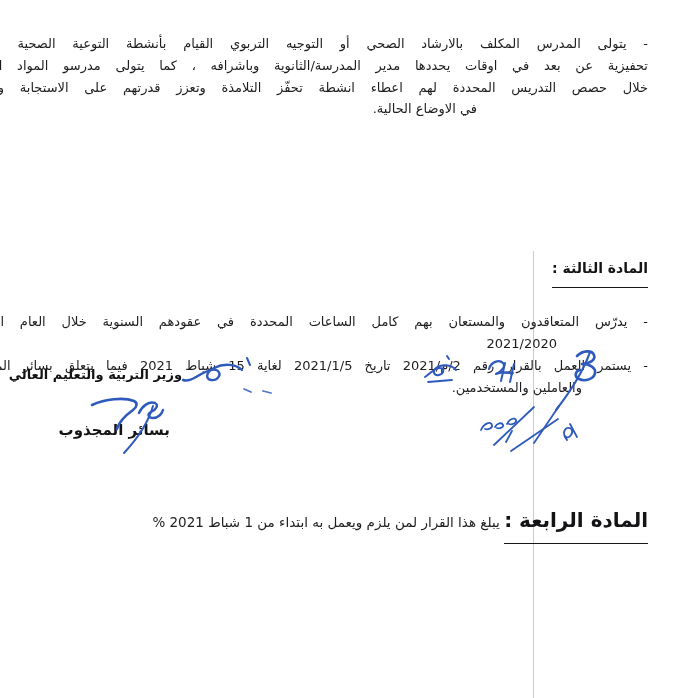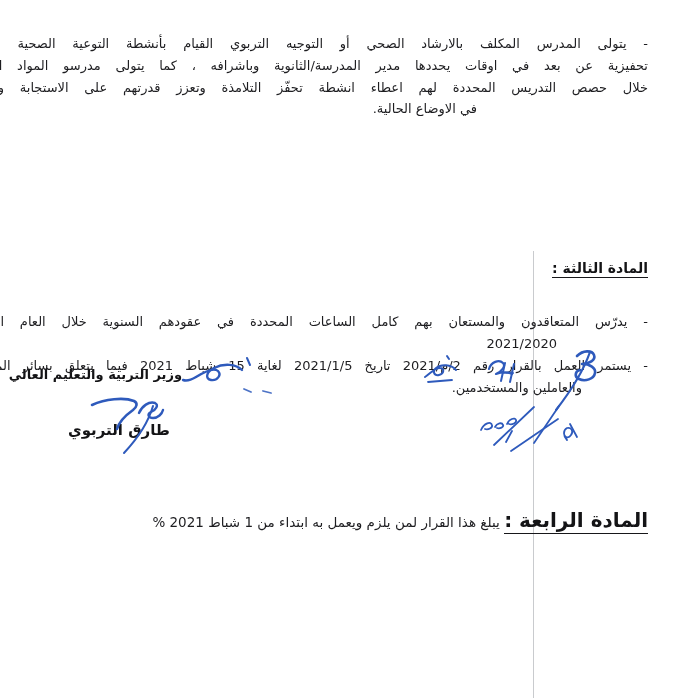--- a/index.html
+++ b/index.html
@@ -6,21 +6,21 @@
   .page{
     position:relative; width:690px; height:698px; background:#ffffff;
     font-family:"DejaVu Sans", sans-serif; color:#1d1d20; direction:rtl;
     overflow:hidden;
   }
   .block{position:absolute; right:42px; left:25px;}
   .line{font-size:13px; line-height:21.8px; color:#1d1d20;}
   .just{text-align:justify; text-align-last:justify;}
   .right{text-align:right;}
   .heading{font-weight:bold; font-size:14px; color:#141416;}
-  .underline{border-bottom:1.6px solid #17171a; padding-bottom:1px;}
+  .underline{border-bottom:1.6px solid #17171a; padding-bottom:11px;}
   .h3block{position:absolute; right:42px; top:171px;}
   .h4block{position:absolute; right:42px; top:317px; font-size:13.5px; line-height:21px;}
   .h4block .heading{font-size:20px;}
   .p1{top:33px;}
   .a3{top:205px;}
   .sig-title{
     position:absolute; right:508px; top:367px; font-weight:bold; font-size:13px;
     white-space:nowrap; color:#141416;
   }
   .sig-name{
@@ -61,21 +61,21 @@
     <div class="line just">- يستمر العمل بالقرار رقم 2/م/2021 تاريخ 2021/1/5 لغاية 15 شباط 2021 فيما يتعلق بسائر الموظفين</div>
     <div class="line right pad66">والعاملين والمستخدمين.</div>
   </div>
 
   <div class="h4block txt right">
     <span class="heading underline">المادة الرابعة :</span>
     <span>يبلغ هذا القرار لمن يلزم ويعمل به ابتداء من 1 شباط 2021 %</span>
   </div>
 
   <div class="sig-title">وزير التربية والتعليم العالي</div>
-  <div class="sig-name">طارق التربوي</div>
+  <div class="sig-name">بسائر المجذوب</div>
 
   <svg class="ink" viewBox="0 0 690 698">
     <g fill="none" stroke="#2e5abc" stroke-linecap="round" stroke-linejoin="round">
 
       <path d="M247 358 l3 7" stroke-width="2"></path>
 
       <path d="M242 370 C236 364 224 363 214 368 C206 372 205 379 211 380 C217 381 222 375 218 371 C214 367 204 372 196 377 C191 380 186 381 183 380" stroke-width="2.4"></path>
       <path d="M244 389 l7 3 M263 391 l8 2" stroke-width="1.8" opacity="0.85"></path>
 
       <path d="M92 405 C105 399 124 397 134 401 C138 403 137 407 133 410 C126 415 119 422 117 429" stroke-width="2.6"></path>

